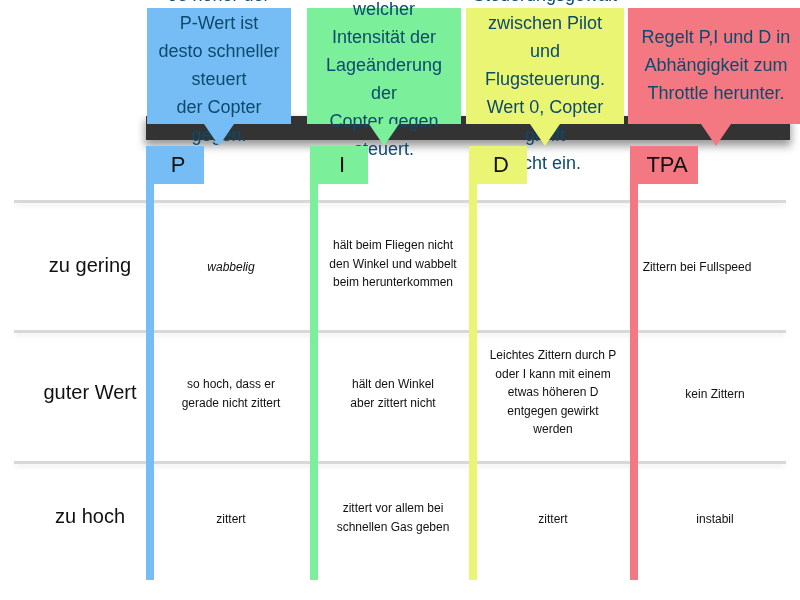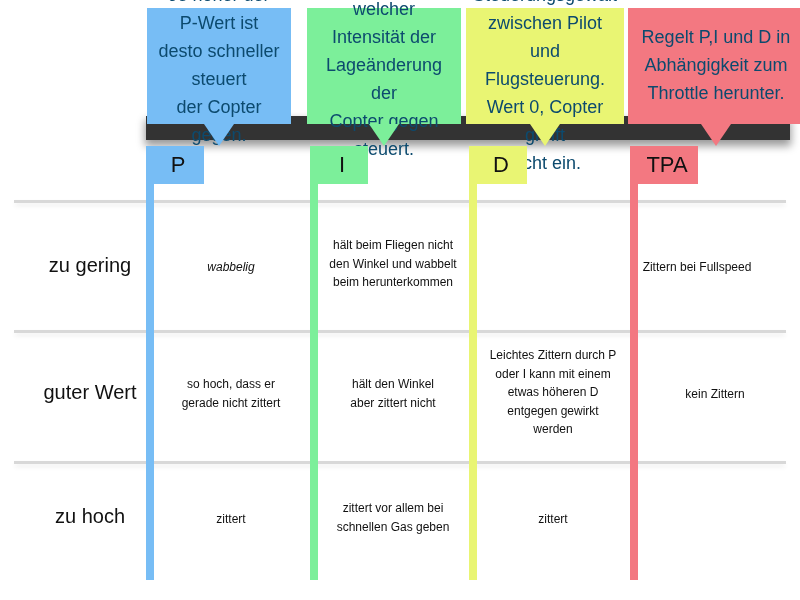--- a/index.html
+++ b/index.html
@@ -201,14 +201,15 @@
 etwas höheren D
 entgegen gewirkt
 werden</div>
   <div class="cell" style="left:640px;top:385px;width:150px;">kein Zittern</div>
 
   <div class="row-label" style="top:505px">zu hoch</div>
   <div class="cell" style="left:158px;top:510px;width:146px;">zittert</div>
   <div class="cell" style="left:320px;top:499px;width:146px;">zittert vor allem bei
 schnellen Gas geben</div>
   <div class="cell" style="left:479px;top:510px;width:148px;">zittert</div>
+  <div class="cell" style="left:640px;top:510px;width:150px;">instabil</div>
 
 </div>
 
 </body></html>

